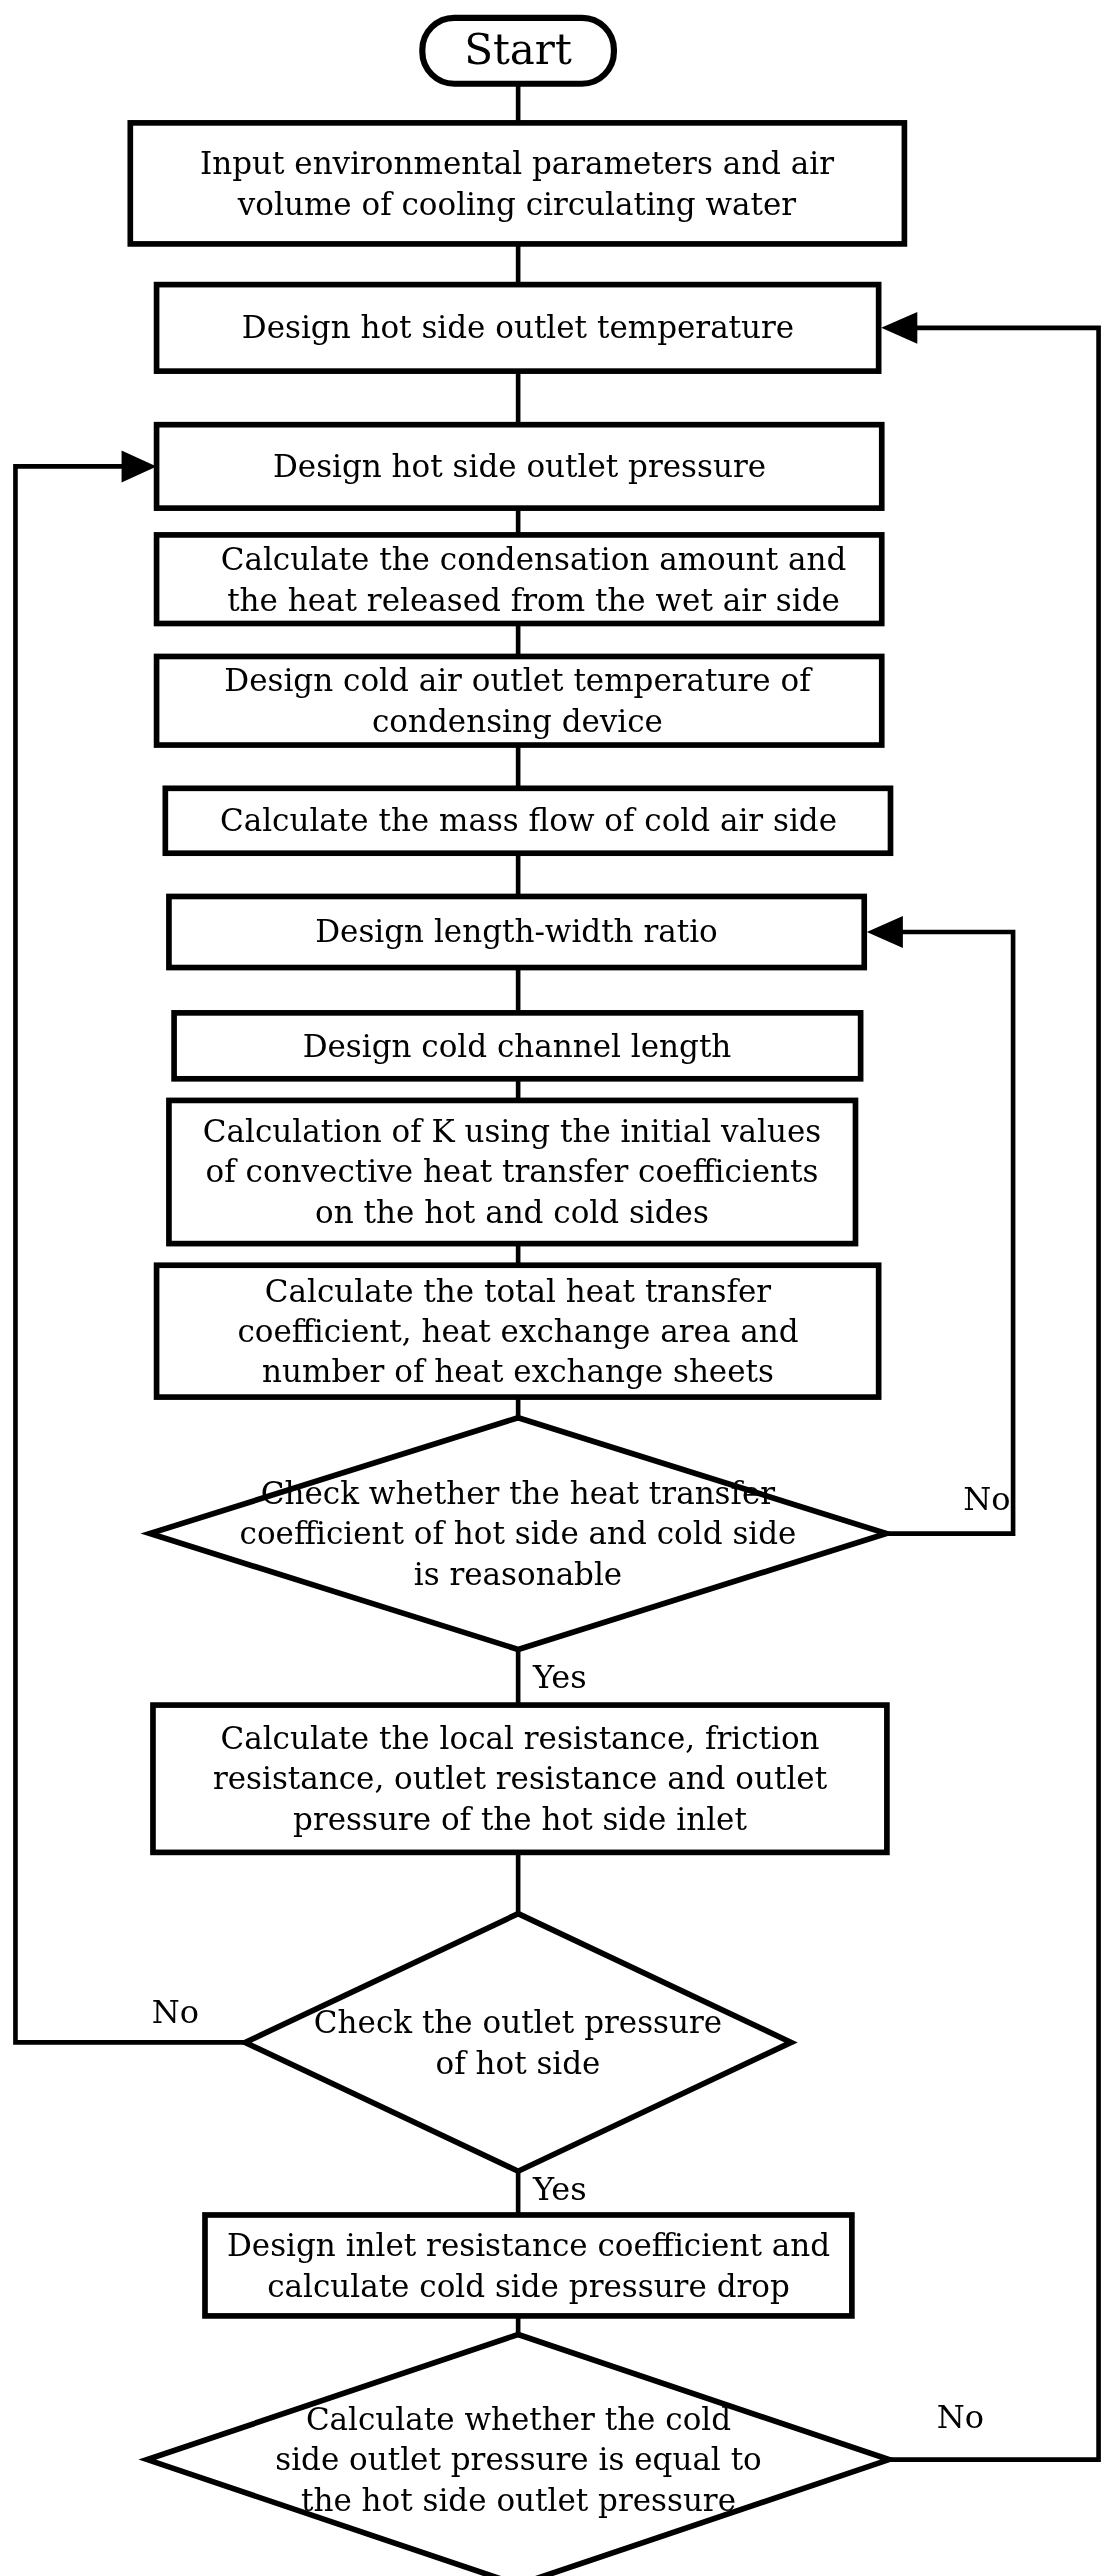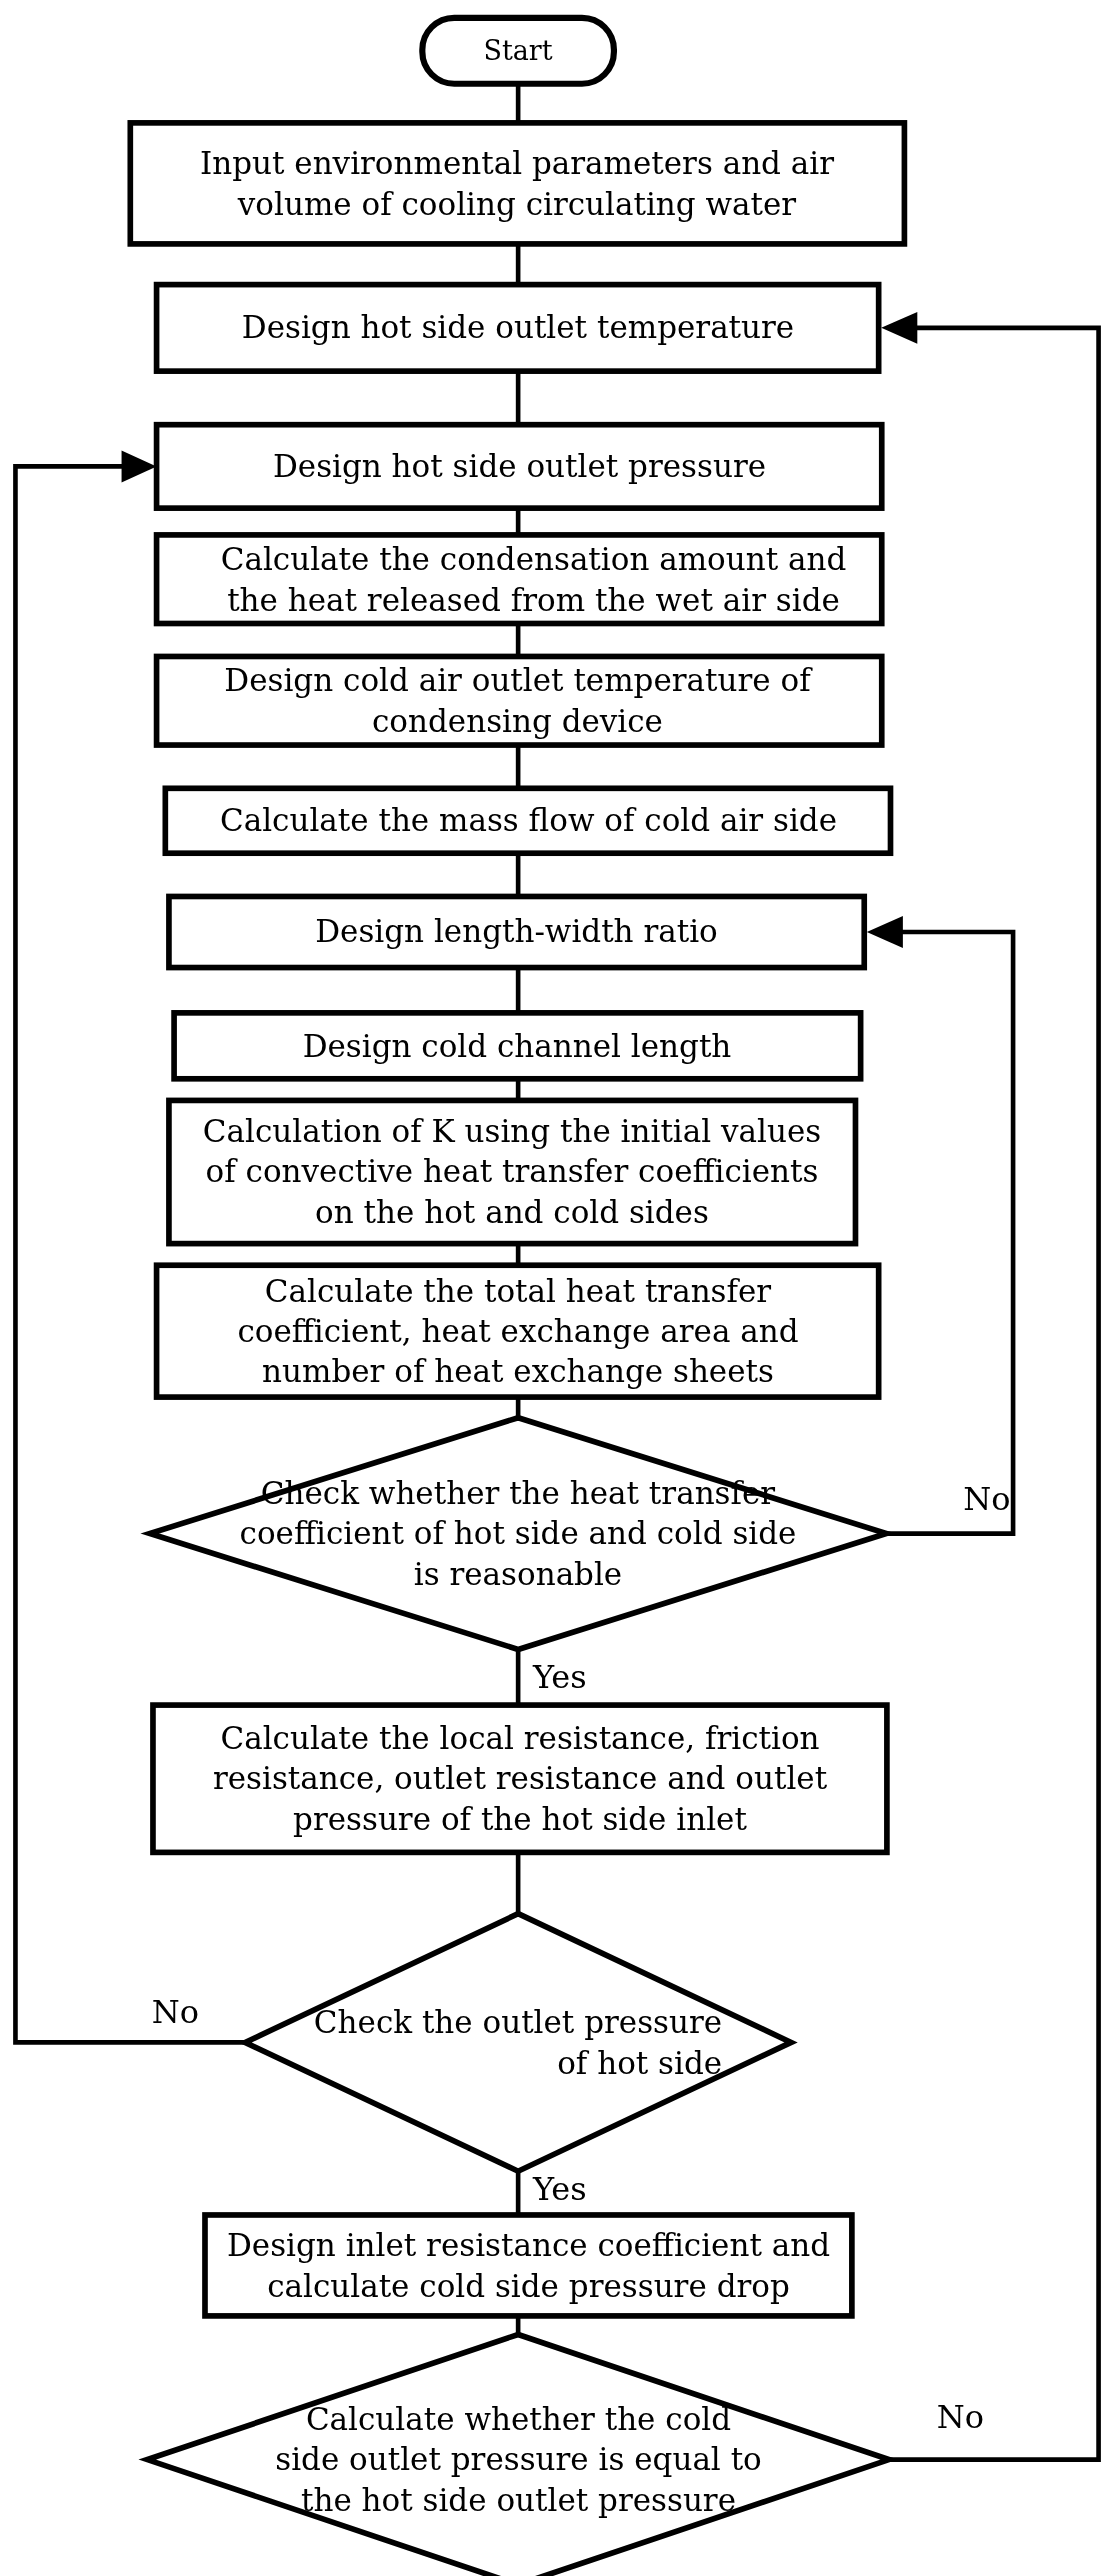--- a/index.html
+++ b/index.html
@@ -4,36 +4,36 @@
 <style>
   html,body{margin:0;padding:0;background:#ffffff;}
   #canvas{position:relative;width:1113px;height:2771px;background:#ffffff;
           font-family:"DejaVu Serif","Liberation Serif",serif;color:#000;}
   #chart-svg{position:absolute;left:0;top:0;}
   .lbl{position:absolute;display:flex;align-items:center;justify-content:center;
        text-align:center;white-space:pre-line;font-size:31px;line-height:1.30;}
   .edge-lbl{position:absolute;display:flex;align-items:center;justify-content:center;
        font-size:32px;}
   .edge-lbl.left-align{justify-content:flex-start;}
-  .terminator-lbl{font-size:27px;}
+  .terminator-lbl{font-size:42px;}
   
   #t-start{left:422px;top:17.5px;width:192px;height:66px;}
   #t-n1{left:135px;top:123px;width:764px;height:121px;}
   #t-n2{left:162px;top:284px;width:712px;height:87px;}
   #t-n3{left:162px;top:425px;width:715px;height:83px;}
   #t-n4{left:176px;top:535px;width:715px;height:89px;}
   #t-n5{left:160px;top:656px;width:715px;height:89px;}
   #t-n6{left:171px;top:788px;width:715px;height:65px;}
   #t-n7{left:174px;top:896px;width:685px;height:71px;}
   #t-n8{left:179px;top:1013px;width:676px;height:66px;}
   #t-n9{left:174px;top:1100px;width:676px;height:143px;}
   #t-n10{left:162px;top:1265px;width:712px;height:132px;}
   #t-d1{left:178px;top:1456px;width:680px;height:155px;}
   #t-n11{left:158px;top:1705px;width:724px;height:147px;}
-  #t-d2{left:281px;top:1978px;width:474px;height:129px;text-align:right;}
+  #t-d2{left:281px;top:1978px;width:474px;height:129px;}
   #t-n12{left:210px;top:2215px;width:637px;height:101px;}
   #t-d3{left:204px;top:2385px;width:629px;height:149px;}
   
   #e-no1{left:938px;top:1475px;width:98px;height:47px;}
   #e-yes1{left:533px;top:1653px;width:134px;height:47px;}
   #e-no2{left:124px;top:1988px;width:103px;height:47px;}
   #e-yes2{left:533px;top:2165px;width:134px;height:47px;}
   #e-no3{left:909px;top:2393px;width:103px;height:47px;}
 </style>
 </head>

